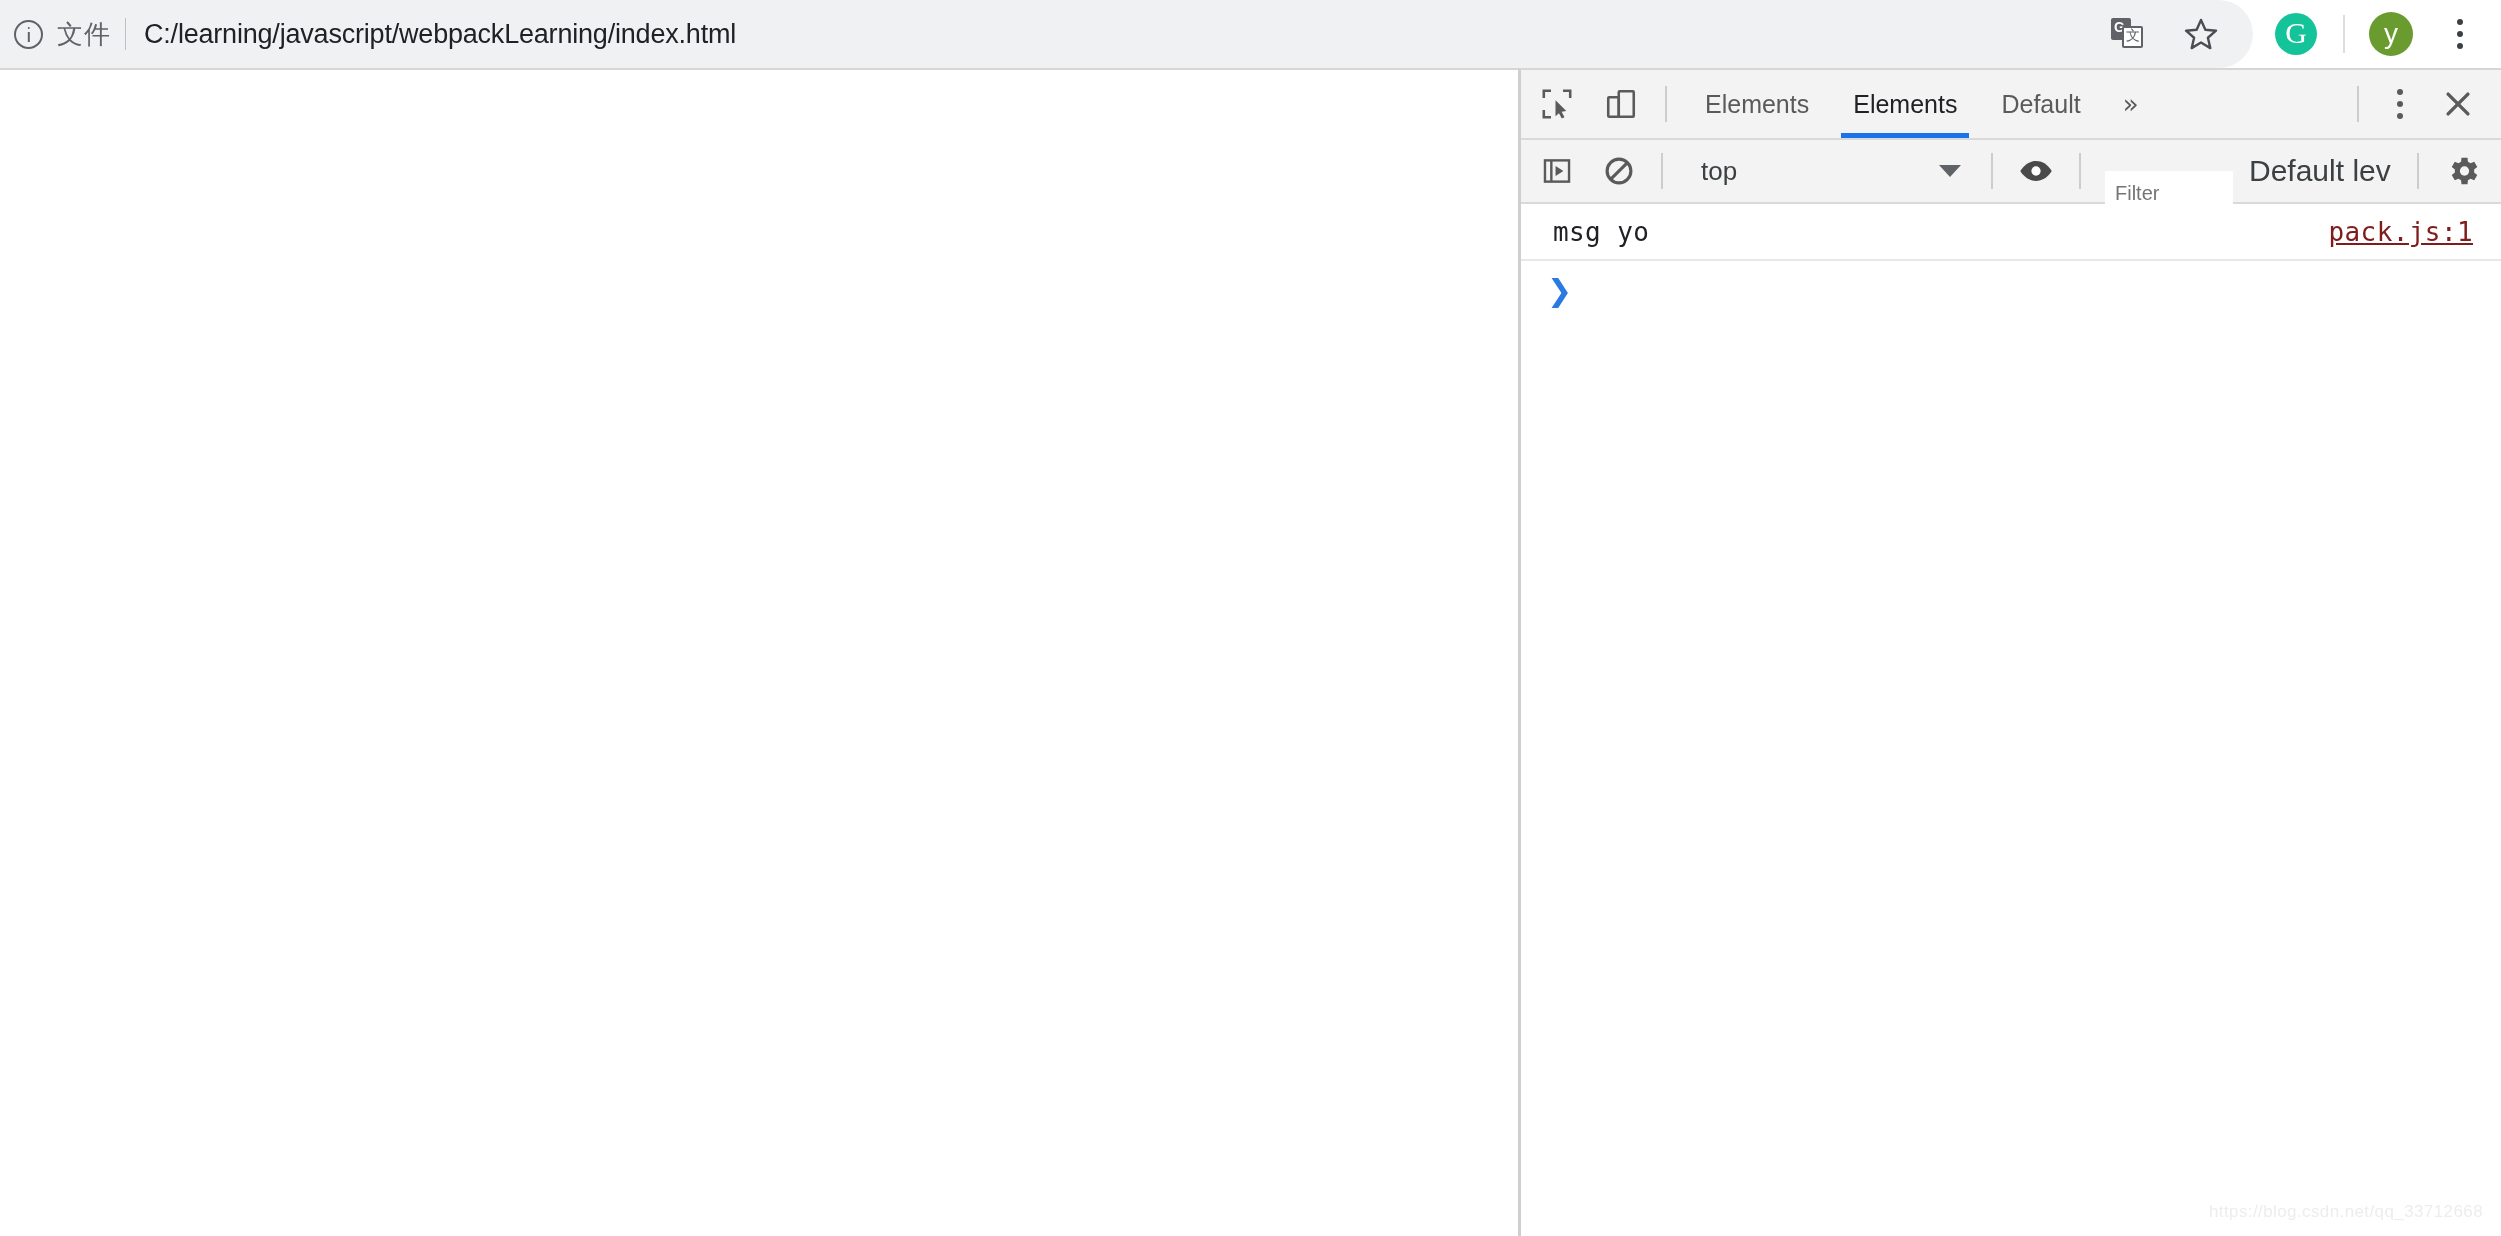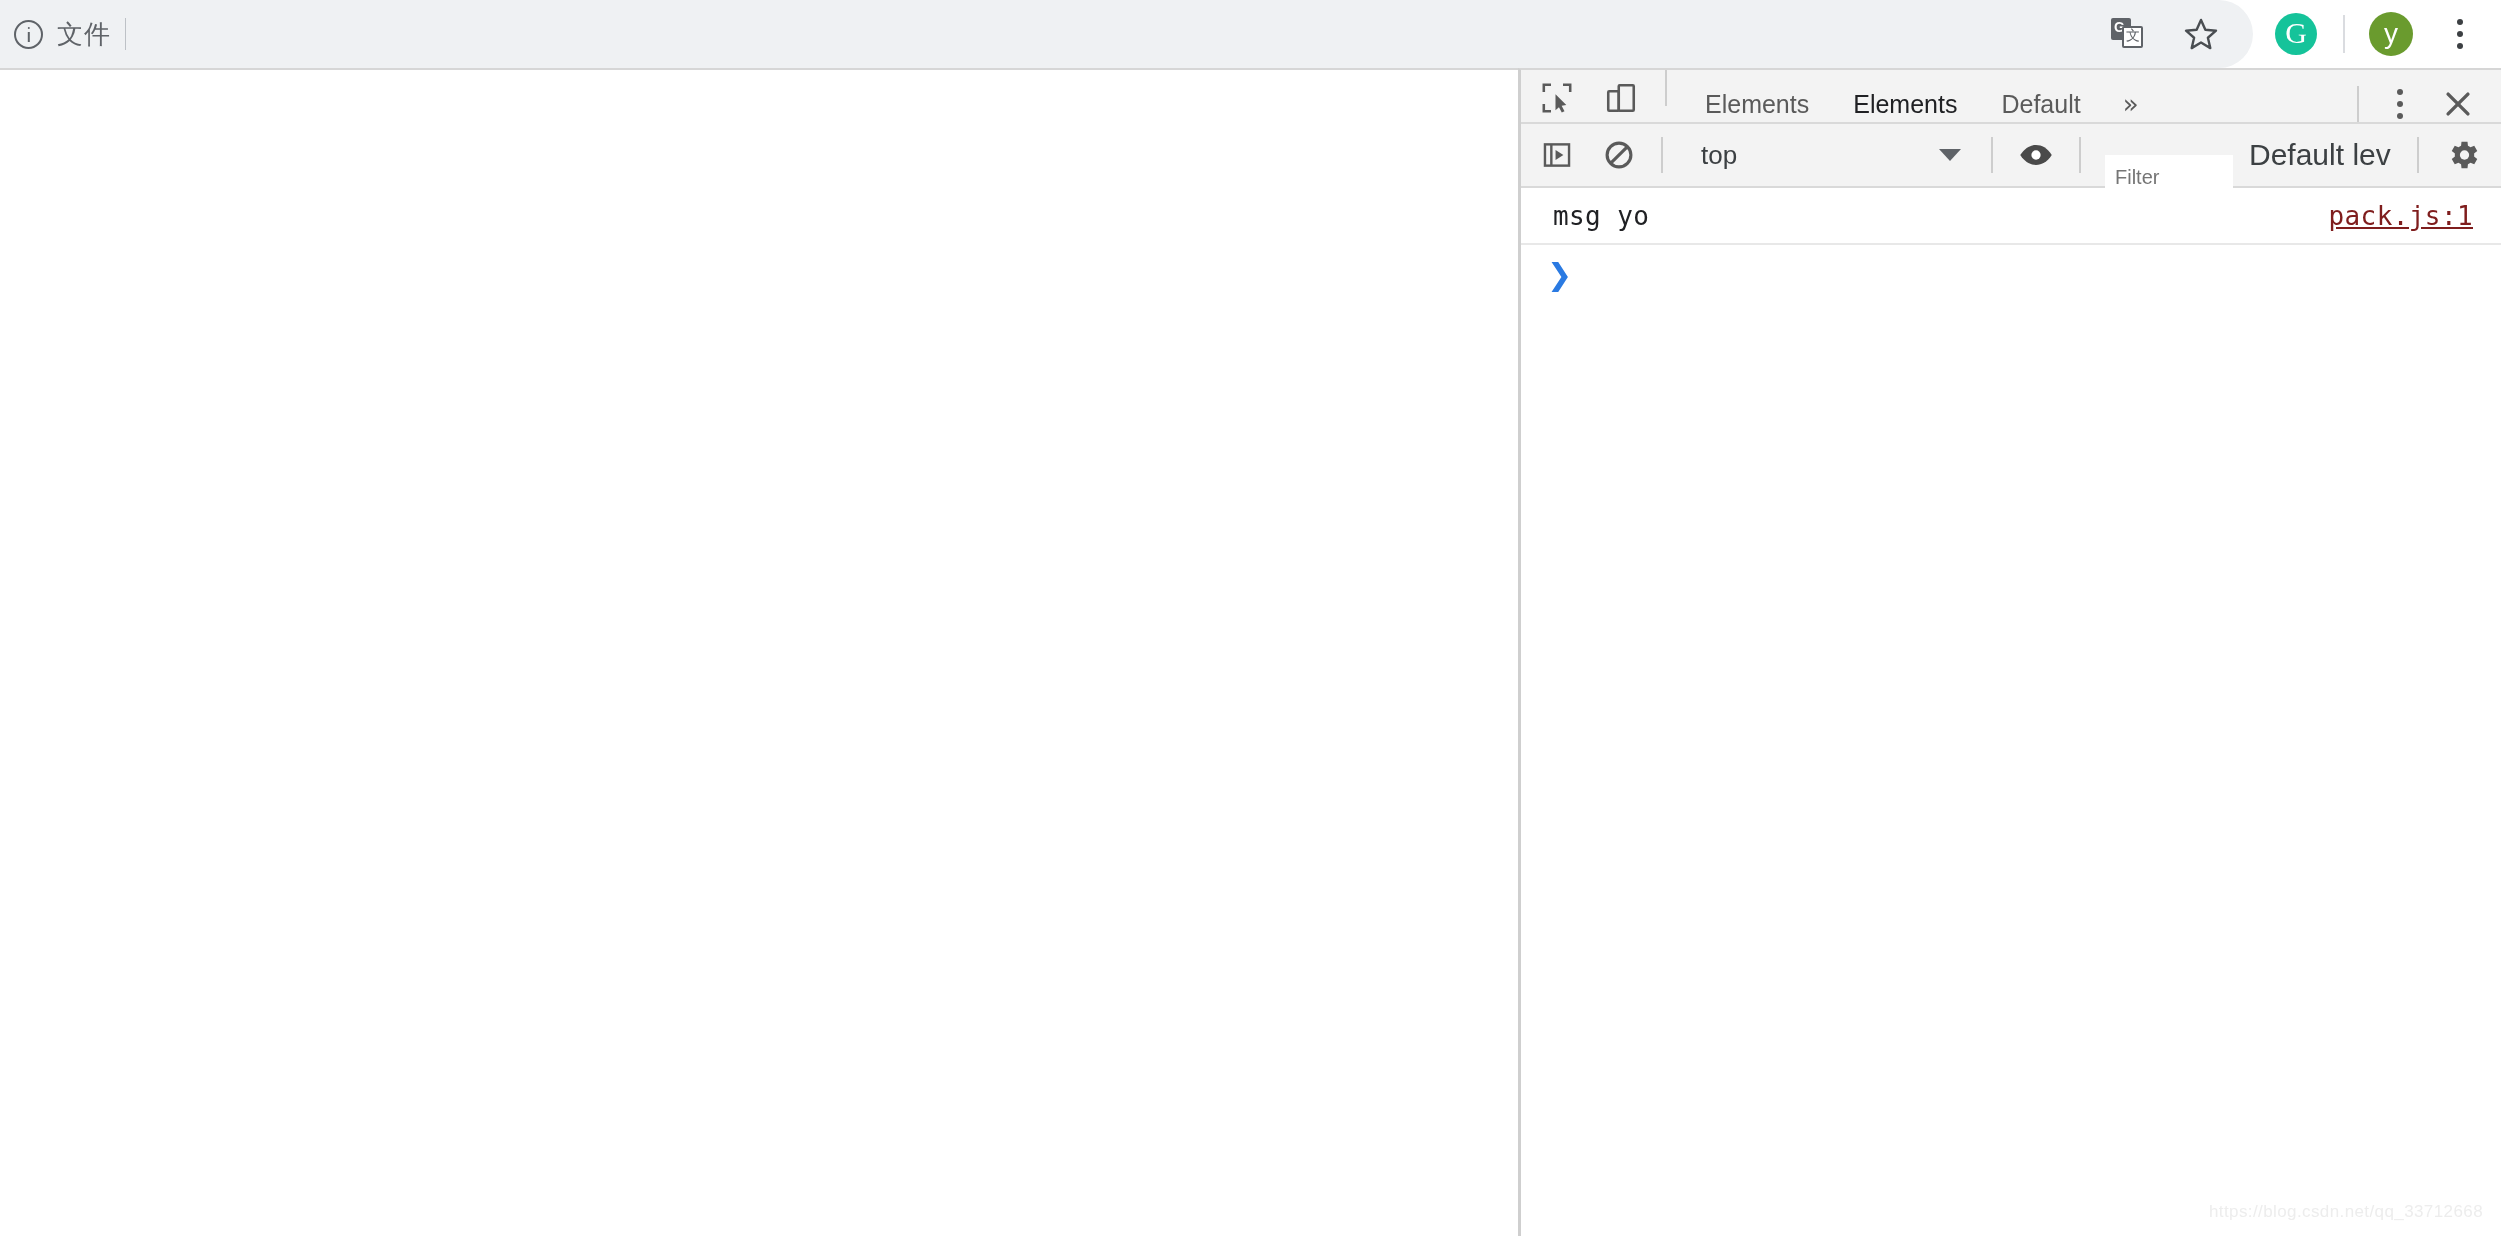--- a/index.html
+++ b/index.html
@@ -190,22 +190,23 @@
     height: 1168px;
     background: #f3f3f3;
     border-left: 3px solid #cfcfcf;
     border-top: 2px solid #d6d6d6;
     display: flex;
     flex-direction: column;
   }
 
   
   #devtools-tabbar {
-    height: 54px;
-    display: flex;
+    height: 70px;
+    display: flex;
+    align-items: center;
     background: #f3f3f3;
     border-bottom: 2px solid #d9d9d9;
     position: relative;
     flex: 0 0 auto;
   }
   .dt-icon-btn {
     width: 56px; height: 56px;
     margin-left: 8px;
     display: flex;
     align-items: center;
@@ -413,20 +414,21 @@
 <body>
 
 <div id="browser-chrome">
 
   <div id="omnibox">
     <div id="security-chip">
       <span class="info-icon"></span>
       <span id="security-label">文件</span>
     </div>
     <div id="chip-divider"></div>
+    <div id="url-text">C:/learning/javascript/webpackLearning/index.html</div>
 
     <div id="omnibox-actions">
       <span class="translate-icon">
         <span class="sq-back"></span>
         <span class="sq-back-g">G</span>
         <span class="sq-front"></span>
         <span class="sq-front-c">文</span>
       </span>
       <span class="star-icon">
         <svg width="36" height="36" viewBox="0 0 24 24" fill="none" stroke="#4a4e52" stroke-width="1.6" stroke-linejoin="round">

